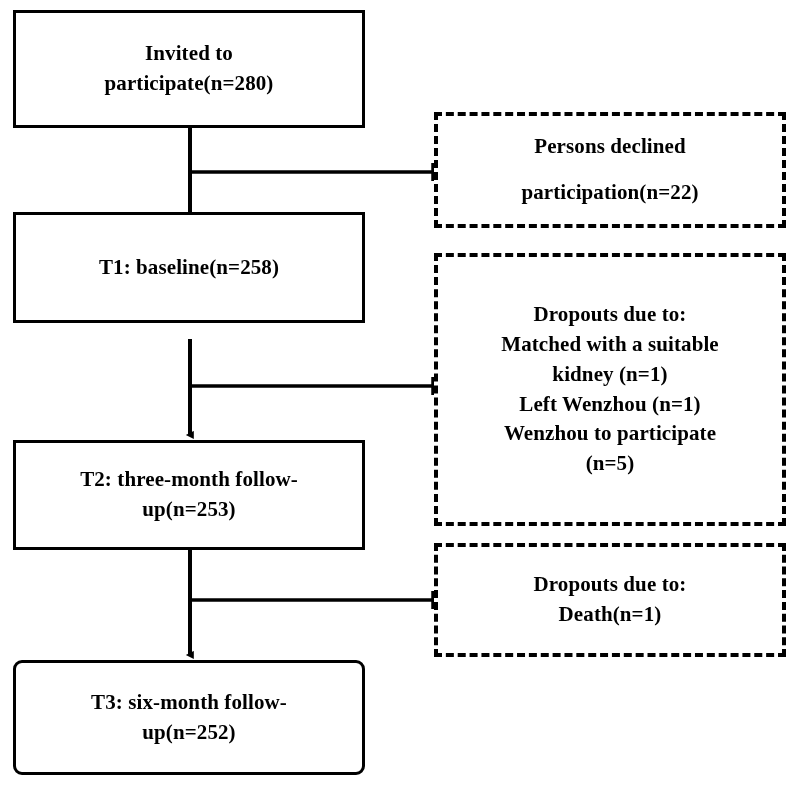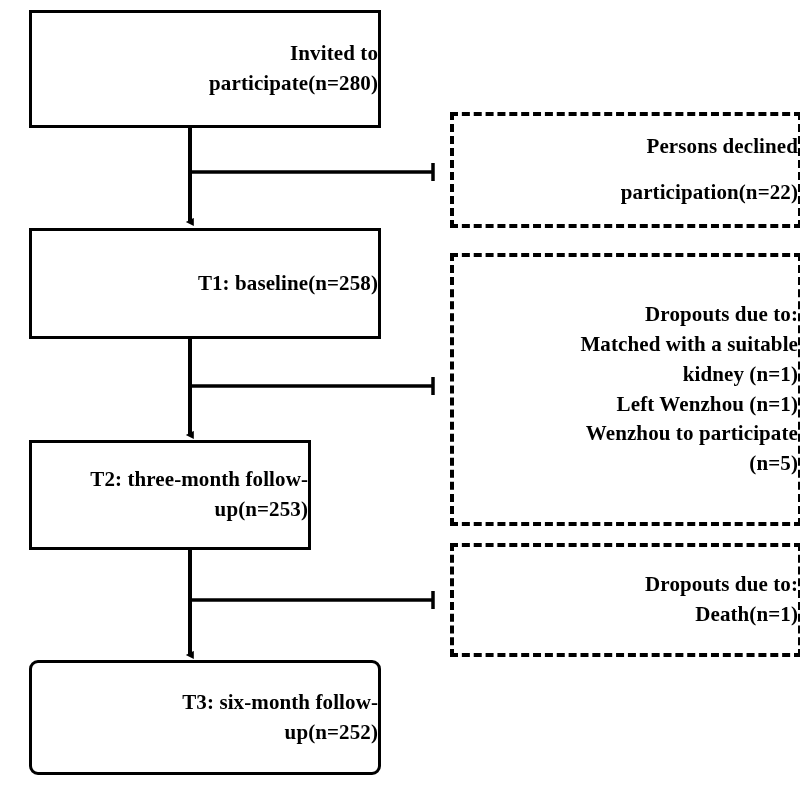--- a/index.html
+++ b/index.html
@@ -17,25 +17,24 @@
     width: 800px;
     height: 789px;
     background: #ffffff;
     overflow: hidden;
   }
   .node {
     position: absolute;
     box-sizing: border-box;
     display: flex;
     flex-direction: column;
-    align-items: flex-end;
+    align-items: center;
     justify-content: center;
     text-align: center;
     background: #ffffff;
-    margin-left: 16px;
   }
   .node.solid {
     border: 3px solid #000000;
   }
   .node.dashed {
     border: 4px dashed #000000;
   }
   .node .line {
     display: block;
     font-weight: bold;
@@ -84,34 +83,34 @@
   <div class="node solid" style="left:13px; top:10px; width:352px; height:118px;">
     <span class="line">Invited to</span>
     <span class="line">participate(n=280)</span>
   </div>
 
   <div class="node dashed" style="left:434px; top:112px; width:352px; height:116px;gap:16px;">
     <span class="line">Persons declined</span>
     <span class="line">participation(n=22)</span>
   </div>
 
-  <div class="node solid" style="left:13px; top:228px; width:352px; height:111px;">
+  <div class="node solid" style="left:13px; top:212px; width:352px; height:111px;">
     <span class="line">T1: baseline(n=258)</span>
   </div>
 
   <div class="node dashed" style="left:434px; top:253px; width:352px; height:273px;">
     <span class="line">Dropouts due to:</span>
     <span class="line">Matched with a suitable</span>
     <span class="line">kidney (n=1)</span>
     <span class="line">Left Wenzhou (n=1)</span>
     <span class="line">Wenzhou to participate</span>
     <span class="line">(n=5)</span>
   </div>
 
-  <div class="node solid" style="left:13px; top:440px; width:282px; height:110px;">
+  <div class="node solid" style="left:13px; top:440px; width:352px; height:110px;">
     <span class="line">T2: three-month follow-</span>
     <span class="line">up(n=253)</span>
   </div>
 
   <div class="node dashed" style="left:434px; top:543px; width:352px; height:114px;">
     <span class="line">Dropouts due to:</span>
     <span class="line">Death(n=1)</span>
   </div>
 
   <div class="node solid" style="left:13px; top:660px; width:352px; height:115px;border-radius:9px;">

